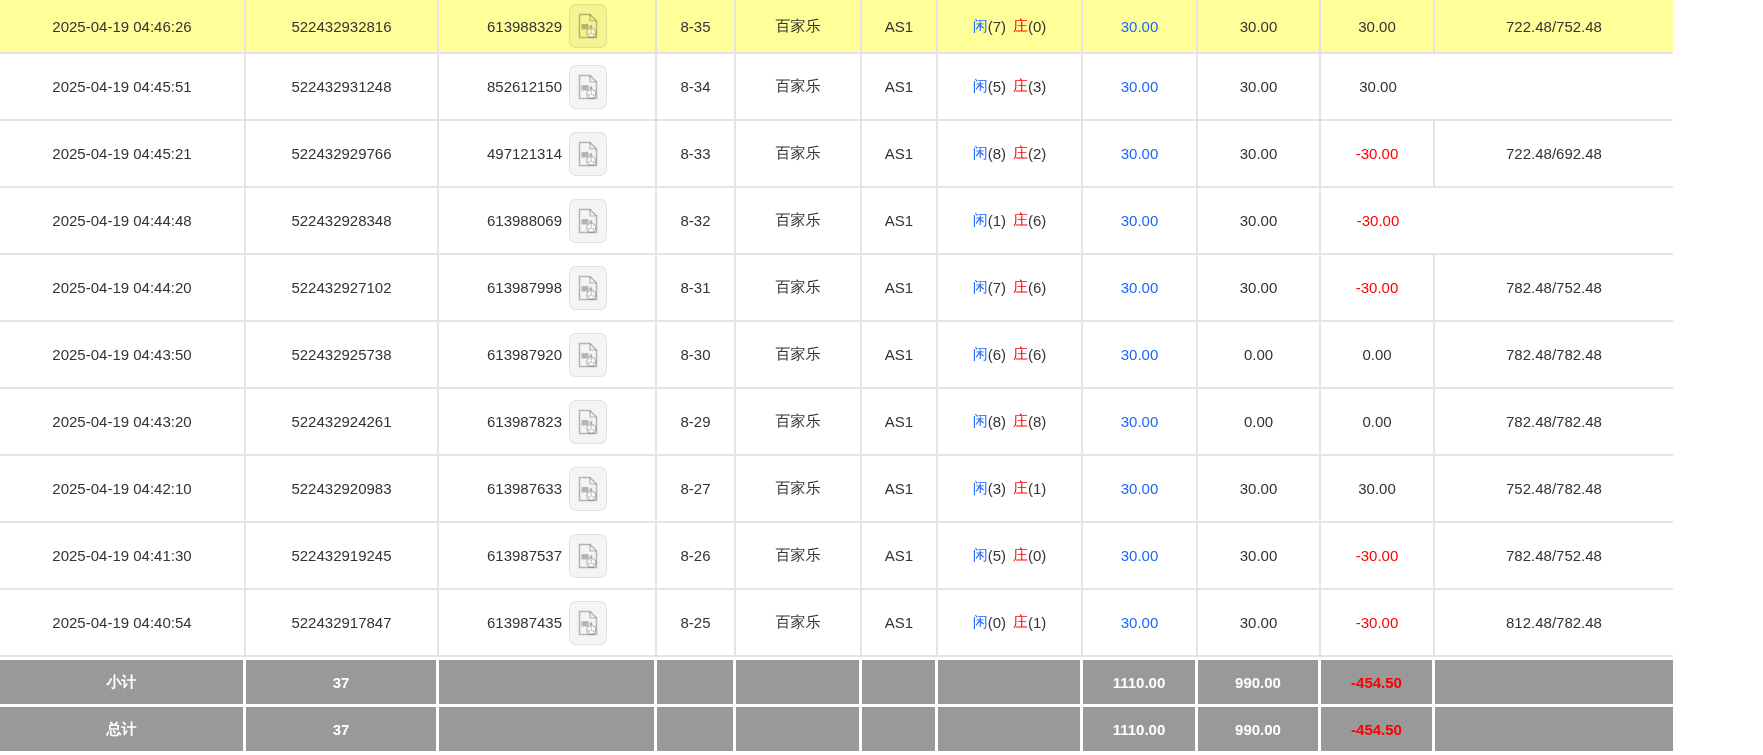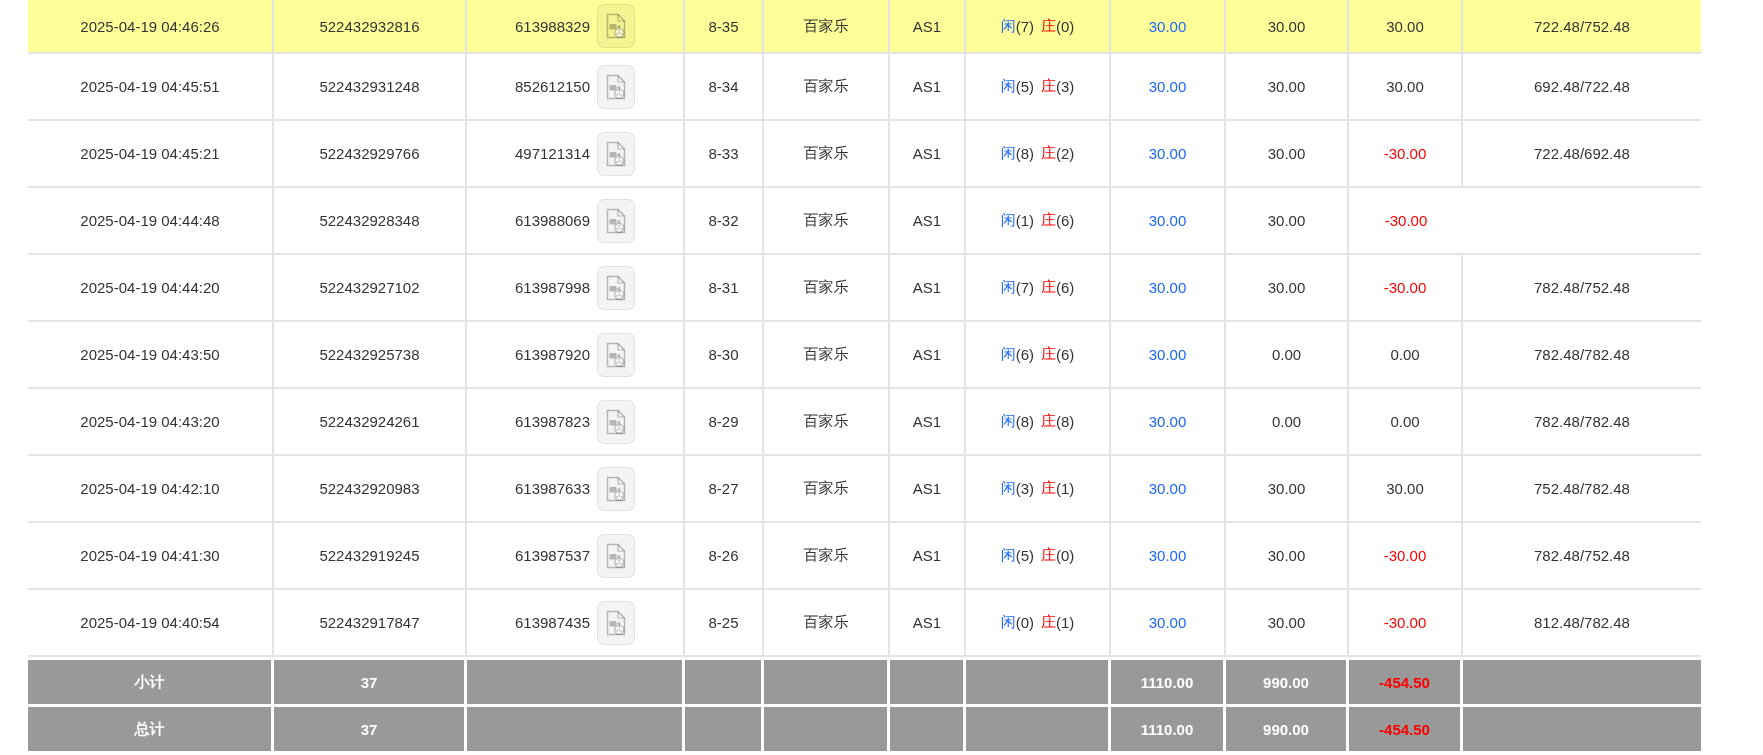--- a/index.html
+++ b/index.html
@@ -1,19 +1,19 @@
 <!DOCTYPE html>
 <html><head>
 <meta charset="utf-8">
 <style>
   html,body{margin:0;padding:0;background:#fff;}
   body{font-family:"Liberation Sans","DejaVu Sans",sans-serif;color:#333;}
   .viewport{position:relative;width:1763px;height:755px;overflow:hidden;background:#fff;}
 
-  .grid-row{display:grid;grid-template-columns:246px 193px 218px 79px 126px 76px 145px 115px 123px 114px 1fr;width:1673px;margin-left:28px;}
+  .grid-row{display:grid;grid-template-columns:246px 193px 218px 79px 126px 76px 145px 115px 123px 114px 1fr;width:1673px;}
 
   .row{border-bottom:2px solid #e4e4e4;}
   .row .cell{box-sizing:border-box;height:65px;display:flex;align-items:center;justify-content:center;
              border-right:2px solid #e4e4e4;font-size:15px;background:#fff;white-space:nowrap;}
   .row .cell:last-child{border-right:none;}
   .row.first .cell{height:52px;}
   .row.highlight .cell{background:#ffff99;}
 
   .c-round span{margin-right:7px;}
   .video-btn{box-sizing:border-box;width:38px;height:44px;border-radius:7px;
@@ -99,21 +99,20 @@
       <span class="blue">闲</span>
           <span>(5)</span>
           <span class="red sp">庄</span>
           <span>(3)</span>
     </div>
     <div class="cell">
       <a class="bet-link">30.00</a>
     </div>
     <div class="cell">30.00</div>
     <div class="cell wl">30.00</div>
-    <div class="cell">692.48/722.48</div>
   </div>
 
   <div class="grid-row row">
     <div class="cell">2025-04-19 04:45:21</div>
     <div class="cell">522432929766</div>
     <div class="cell c-round">
       <span>497121314</span>
       <button class="video-btn">
         <svg width="22" height="26" viewBox="0 0 22 26">
           <path d="M2.5 1.5 h10.5 l6.5 6.5 v16.5 h-17 z" fill="none" stroke="currentColor" stroke-width="1.5"></path>

